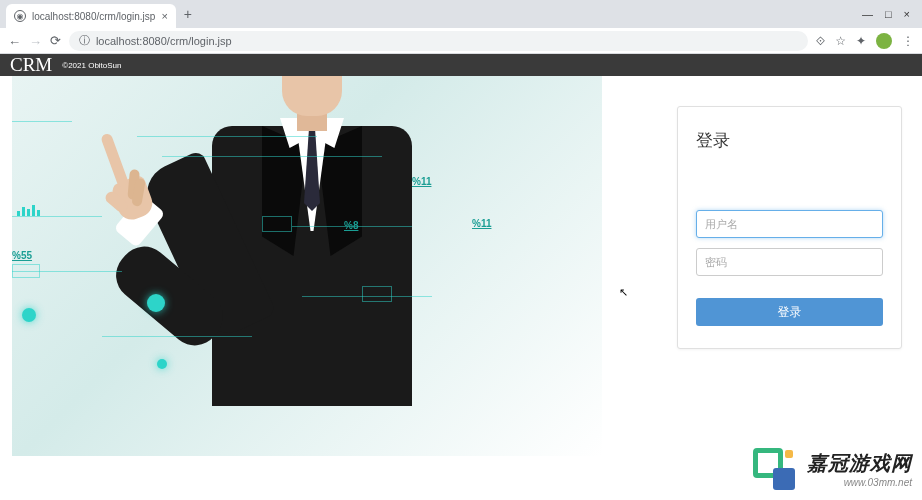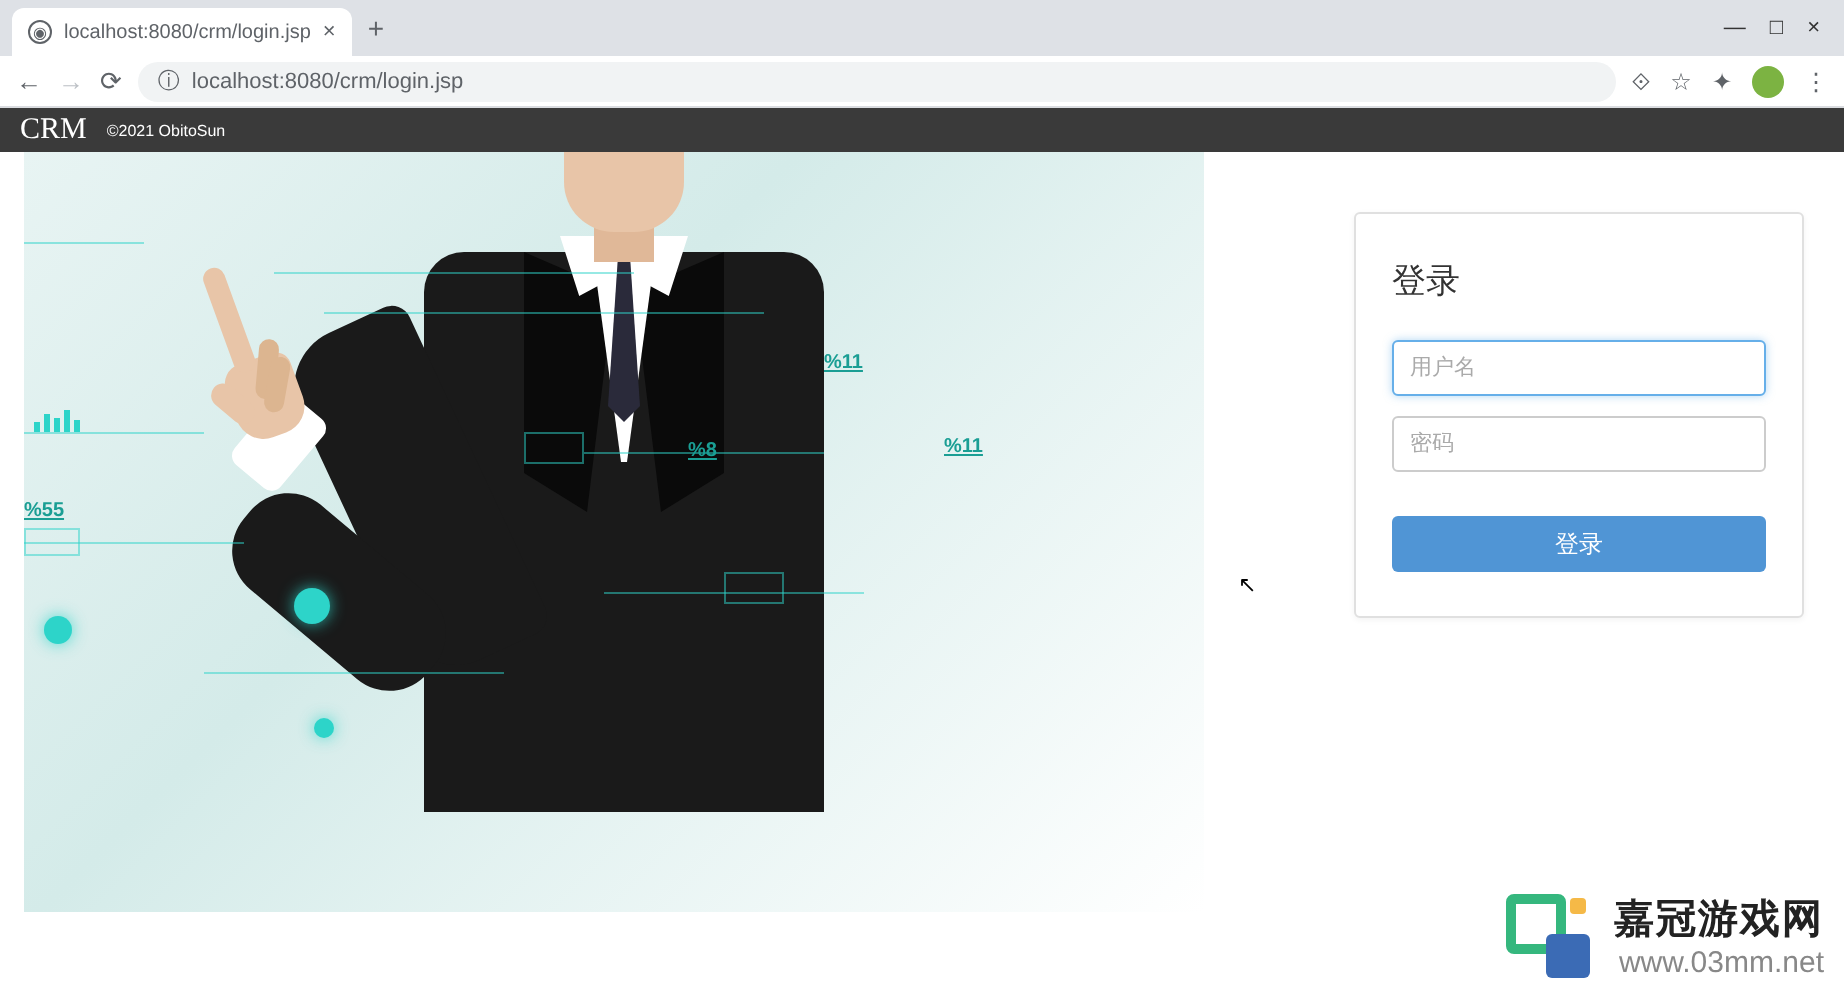--- a/index.html
+++ b/index.html
@@ -16,21 +16,21 @@
     
     .addr-bar { background: #fff; height: 26px; display: flex; align-items: center; padding: 0 8px; gap: 8px; border-bottom: 1px solid #dadce0; }
     .nav-btn { color: #5f6368; cursor: pointer; font-size: 13px; }
     .nav-btn.disabled { color: #bdc1c6; }
     .url-box { flex: 1; background: #f1f3f4; border-radius: 12px; height: 20px; display: flex; align-items: center; padding: 0 10px; font-size: 11px; color: #5f6368; gap: 6px; }
     .ext-icons { display: flex; gap: 10px; align-items: center; color: #5f6368; font-size: 12px; }
     .avatar { width: 16px; height: 16px; background: #7cb342; border-radius: 50%; }
     
     
     .page-header { background: #3a3a3a; color: #fff; height: 22px; display: flex; align-items: center; padding: 0 10px; gap: 10px; }
-    .brand { font-family: Georgia, serif; font-size: 15px; }
+    .brand { font-family: Georgia, serif; font-size: 19px; }
     .copyright { font-size: 8px; }
     
     
     .content { display: flex; height: 424px; position: relative; }
     .hero { width: 590px; height: 380px; margin-left: 12px; margin-top: 0; position: relative; background: linear-gradient(135deg, #e8f4f3 0%, #d4ebe9 40%, #fff 100%); overflow: hidden; }
     
     
     .figure { position: absolute; left: 140px; top: 0; width: 320px; height: 380px; }
     .head { position: absolute; left: 130px; top: -30px; width: 60px; height: 70px; background: #e8c5a8; border-radius: 30px 30px 25px 25px; }
     .neck { position: absolute; left: 145px; top: 35px; width: 30px; height: 20px; background: #e0b898; }
@@ -76,33 +76,33 @@
     .dot1 { left: 10px; top: 232px; }
     .dot2 { left: 135px; top: 218px; width: 18px; height: 18px; }
     .dot3 { left: 145px; top: 283px; width: 10px; height: 10px; }
     .bars { position: absolute; left: 5px; top: 128px; display: flex; gap: 2px; align-items: flex-end; height: 12px; }
     .bars div { width: 3px; background: #2dd4c9; }
     
     
     .login-card { position: absolute; right: 20px; top: 30px; width: 225px; background: #fff; border: 1px solid #e0e0e0; border-radius: 3px; padding: 22px 18px; box-shadow: 0 1px 3px rgba(0,0,0,0.05); }
     .login-title { font-size: 17px; color: #333; margin-bottom: 18px; }
     .login-input { width: 100%; height: 28px; border: 1px solid #ccc; border-radius: 3px; padding: 0 8px; font-size: 11px; margin-bottom: 10px; color: #333; }
-    .login-input.focused { border-color: #66afe9; box-shadow: 0 0 4px rgba(102,175,233,0.5); }
+    .login-input.focused { border-color: #66afe9; box-shadow: 0 0 4px rgba(102,175,233,0.5); margin-top: 40px; }
     .login-input::placeholder { color: #aaa; }
     .login-btn { width: 100%; height: 28px; background: #5095d5; color: #fff; border: none; border-radius: 3px; font-size: 12px; cursor: pointer; margin-top: 12px; }
     
     
-    .watermark { position: absolute; right: 10px; bottom: 10px; display: flex; align-items: center; gap: 12px; }
+    .watermark { position: absolute; right: 10px; bottom: 10px; display: flex; align-items: center; gap: 12px; font-style: italic; }
     .wm-logo { width: 42px; height: 42px; position: relative; }
     .wm-sq1 { position: absolute; left: 0; top: 0; width: 30px; height: 30px; border: 5px solid #35b77e; border-radius: 4px; }
     .wm-sq2 { position: absolute; right: 0; bottom: 0; width: 22px; height: 22px; background: #3b6bb5; border-radius: 3px; }
     .wm-dot { position: absolute; right: 2px; top: 2px; width: 8px; height: 8px; background: #f5b947; border-radius: 2px; }
     .wm-text { display: flex; flex-direction: column; }
     .wm-title { font-size: 20px; font-weight: bold; color: #222; letter-spacing: 1px; }
-    .wm-url { font-size: 15px; color: #888; text-align: right; }
+    .wm-url { font-size: 10px; color: #888; text-align: right; }
     
     .cursor { position: absolute; left: 619px; top: 210px; font-size: 11px; color: #000; pointer-events: none; }
   </style>
 </head>
 <body>
 
 <div class="browser-top">
   <div class="tab">
     <span class="tab-favicon">◉</span>
     <span>localhost:8080/crm/login.jsp</span>

